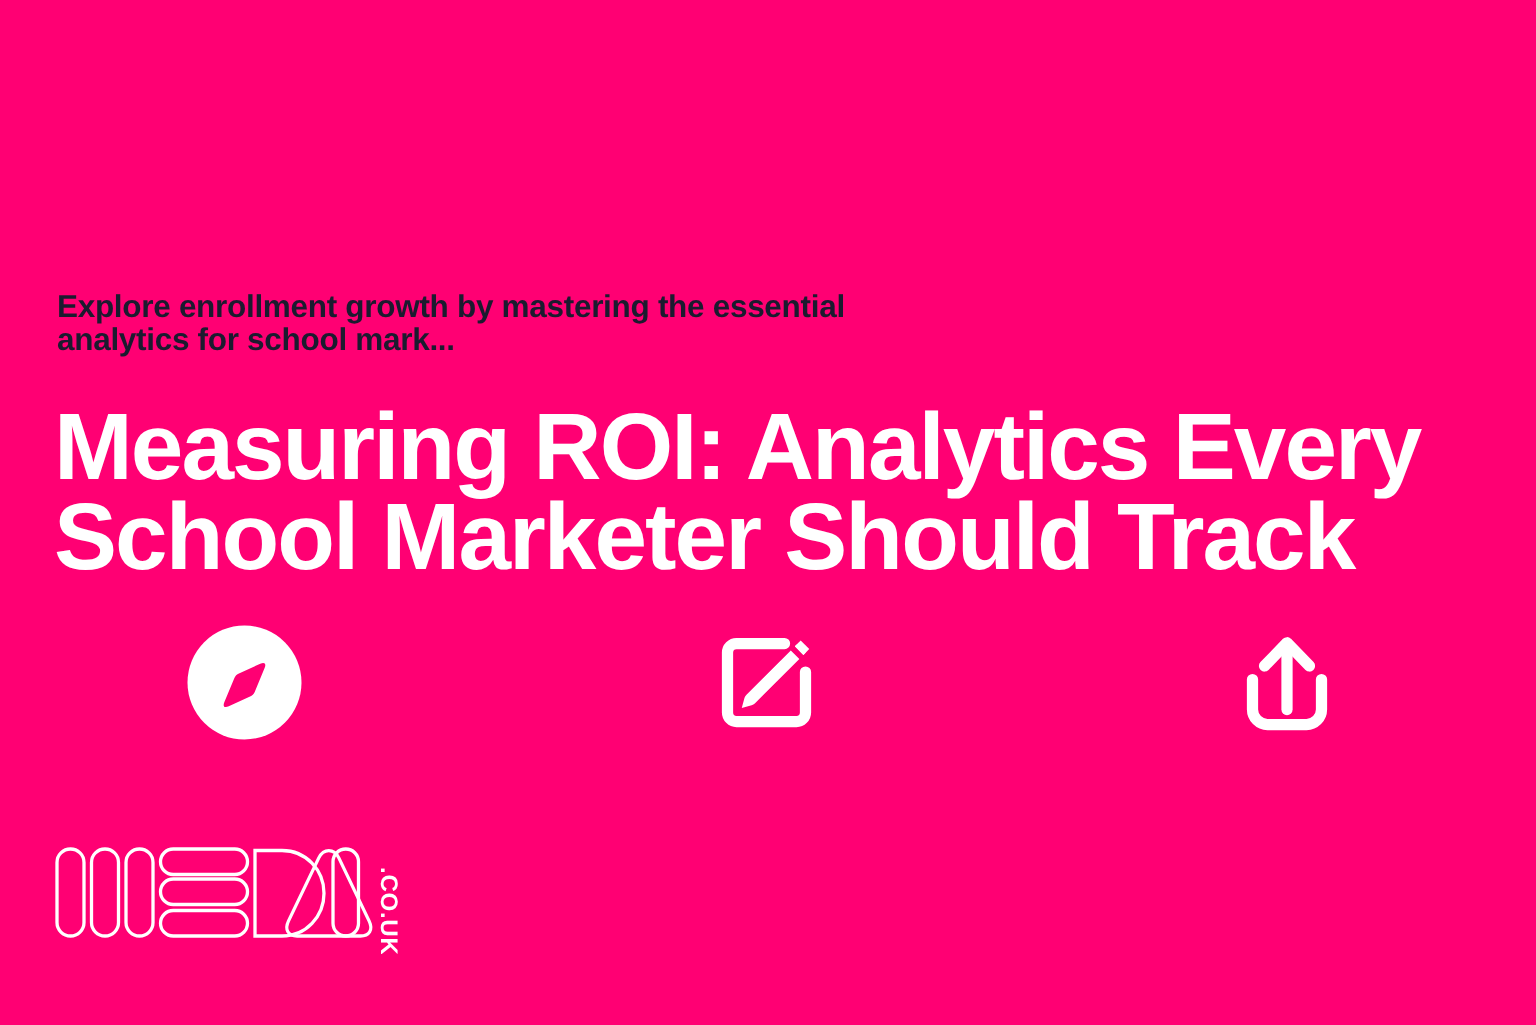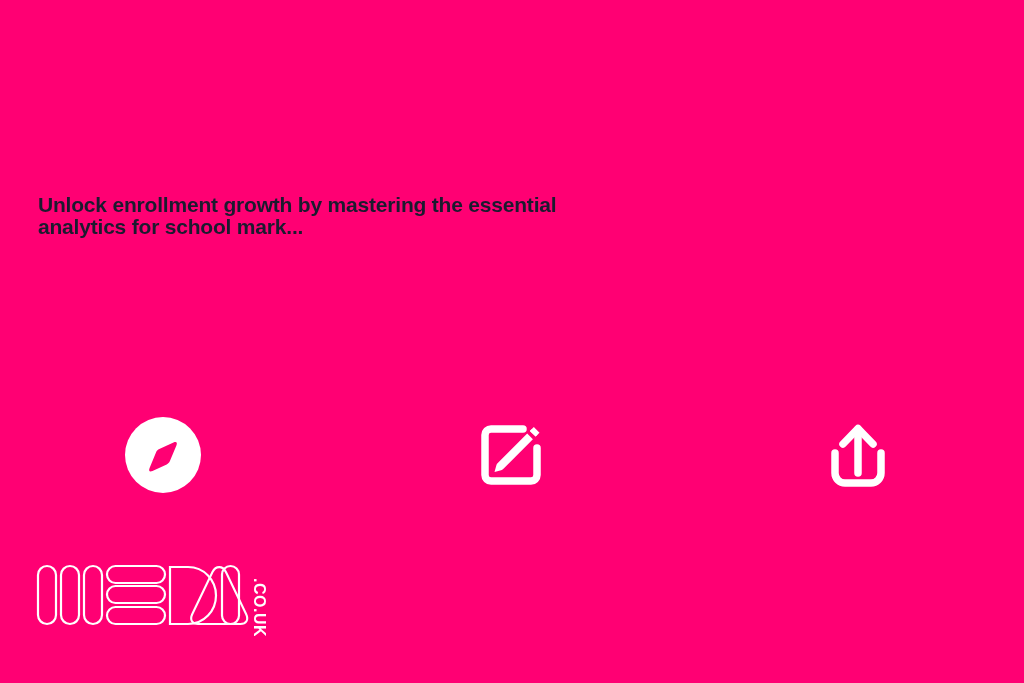--- a/index.html
+++ b/index.html
@@ -90,23 +90,25 @@
     overflow: hidden;
     clip: rect(0 0 0 0);
     white-space: nowrap;
   }
 </style>
 </head>
 <body>
 
 <div id="share-card" style="background: rgb(255, 0, 115);">
 
-  <div class="excerpt">Unlock enrollment growth by mastering the essential
+  <div class="excerpt">Explore enrollment growth by mastering the essential
 analytics for school mark...</div>
 
+  <div class="headline">Measuring ROI: Analytics Every
+School Marketer Should Track</div>
 
   <div class="icon-row">
 
     <div class="icon-slot compass">
       <span class="sr-text">Explore</span>
       <svg width="80" height="80" viewBox="0 0 80 80" aria-hidden="true">
         <defs>
           <mask id="compass-mask">
             <rect x="0" y="0" width="80" height="80" fill="#000"></rect>
             <circle cx="40" cy="40" r="38" fill="#fff"></circle>

